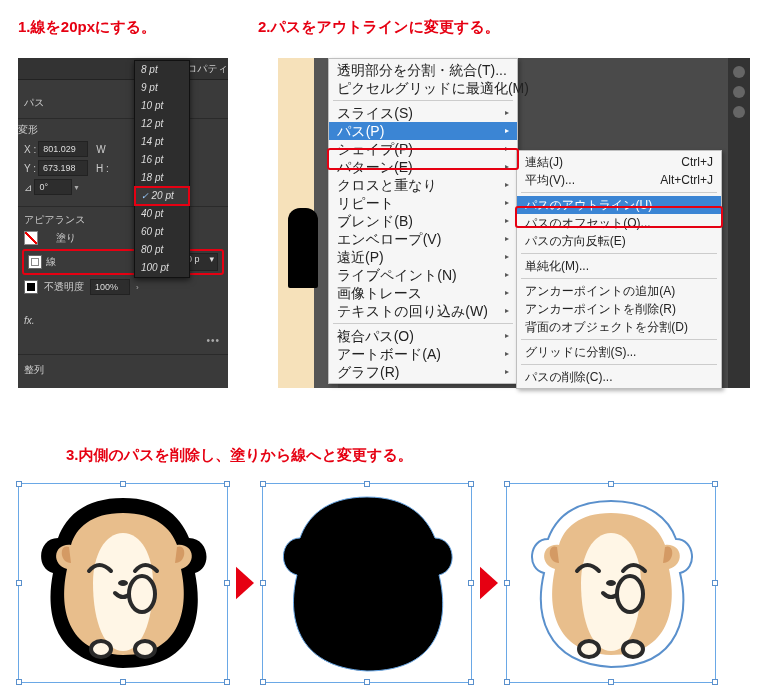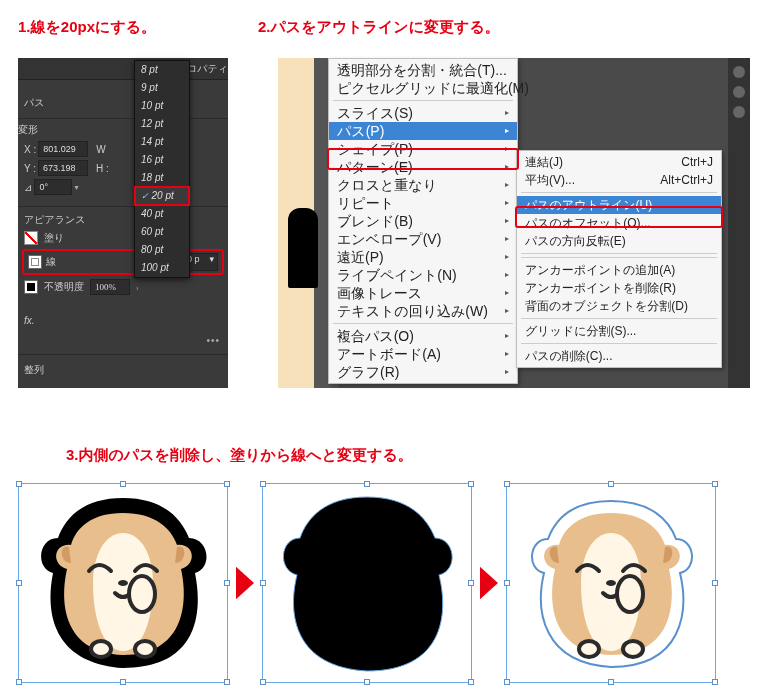--- a/index.html
+++ b/index.html
@@ -55,29 +55,29 @@
   .step3 { position:absolute; left:18px; top:478px; width:730px; height:210px; display:flex; align-items:center; gap:6px; }
   .hwrap { width:210px; height:200px; display:flex; align-items:center; justify-content:center; position:relative; }
   .sel { border:1px solid #6aa8e6; position:absolute; inset:0; }
   .sel .dot { width:6px; height:6px; background:#fff; border:1px solid #5a90cc; position:absolute; }
   .sel .d1{top:-3px;left:-3px}.sel .d2{top:-3px;left:calc(50% - 3px)}.sel .d3{top:-3px;right:-3px}
   .sel .d4{top:calc(50% - 3px);left:-3px}.sel .d5{top:calc(50% - 3px);right:-3px}
   .sel .d6{bottom:-3px;left:-3px}.sel .d7{bottom:-3px;left:calc(50% - 3px)}.sel .d8{bottom:-3px;right:-3px}
   .arrow { width:22px; height:36px; }
   .arrow svg { width:100%; height:100%; }
 
-  .fxrow { display:flex; align-items:center; gap:6px; padding:2px 6px;}
+  .fxrow { display:flex; align-items:center; gap:18px; padding:2px 6px;}
   .sw { width:14px; height:14px; border:1px solid #888; background:#fff; position:relative; }
   .sw.no::after { content:""; position:absolute; inset:0; background:linear-gradient(45deg, transparent 45%, #e00 45%, #e00 55%, transparent 55%);}
   .sw.black { border-color:#666; background:#fff; }
   .sw.black::after{content:"";position:absolute;inset:2px;background:#000;}
   .sw.open { border-color:#666; background:#fff; }
   .sw.open::after{content:"";position:absolute;inset:2px;border:1px solid #888;}
 
-  .opacrow { display:flex; align-items:center; gap:6px; padding:2px 6px;font-family:Liberation Serif, serif; }
+  .opacrow { display:flex; align-items:center; gap:6px; padding:2px 6px; }
   .opacval { background:#2d2d2d; border:1px solid #222; padding:0 4px; height:16px; line-height:14px; color:#ddd; font-size:9px; width:40px; }
 
 </style>
 </head>
 <body>
 
 <div class="caption cap1">1.線を20pxにする。</div>
 <div class="caption cap2">2.パスをアウトラインに変更する。</div>
 <div class="caption cap3">3.内側のパスを削除し、塗りから線へと変更する。</div>
 
@@ -237,20 +237,23 @@
       <div class="mi hl">
         <span>パスのアウトライン(U)</span>
       </div>
       <div class="mi">
         <span>パスのオフセット(O)...</span>
       </div>
       <div class="mi">
         <span>パスの方向反転(E)</span>
       </div>
       <div class="sep"></div>
+      <div class="mi">
+        <span>単純化(M)...</span>
+      </div>
       <div class="sep"></div>
       <div class="mi">
         <span>アンカーポイントの追加(A)</span>
       </div>
       <div class="mi">
         <span>アンカーポイントを削除(R)</span>
       </div>
       <div class="mi">
         <span>背面のオブジェクトを分割(D)</span>
       </div>

